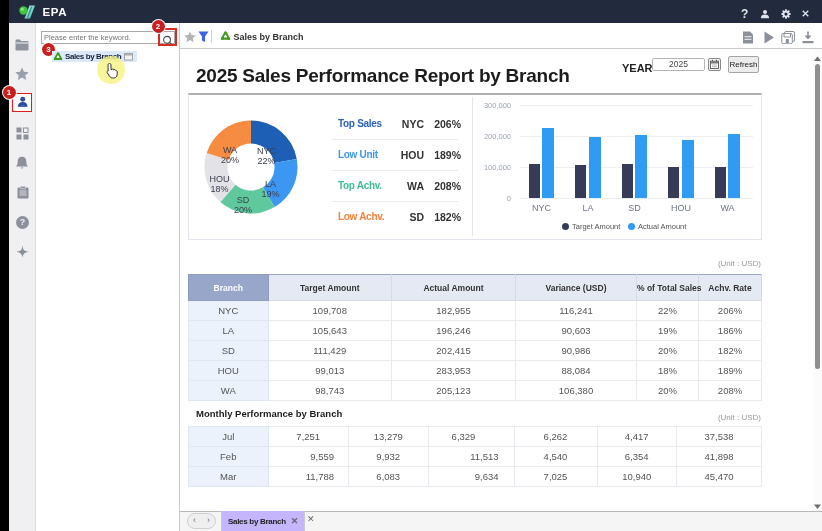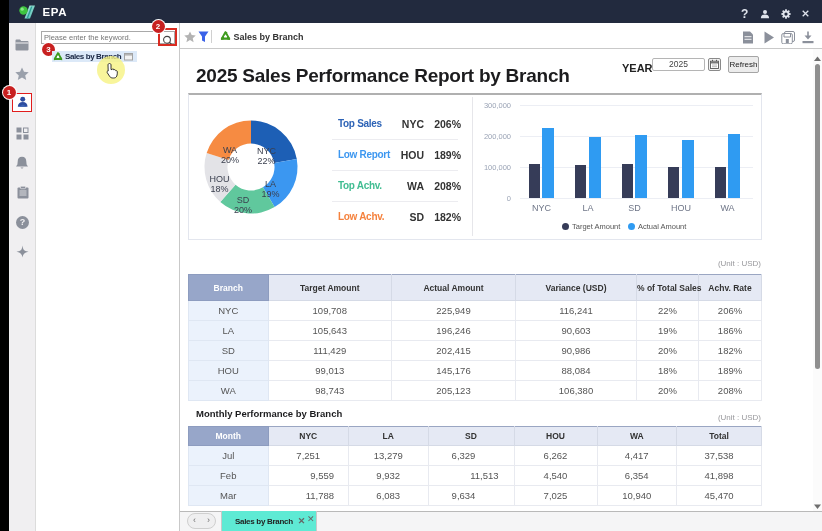--- a/index.html
+++ b/index.html
@@ -48,21 +48,21 @@
 .dtable th{background:#e5e9f4;color:#333;font-weight:bold;font-size:8.5px;white-space:nowrap;border:1px solid #d5dae6;border-top:1px solid #9aa6c2}
 .dtable td{background:#fff;border:1px solid #e8eaf0;text-align:center}
 .dtable .hcol{background:#97a6c9;color:#fff;border:1px solid #8d9cbf}
 .dtable .fcol{background:#ebf2fc;color:#555;border:1px solid #dfe7f3}
 .unit{position:absolute;font-size:8px;color:#98989c}
 #sec2{left:196px;top:407.5px;font-size:9.5px;font-weight:bold;color:#1c1c1e}
 
 #sthumb{left:814.5px;top:64px;width:5px;height:305px;background:#8f8f8f;border-radius:2.5px}
 
 #navpill{left:187px;top:512.5px;width:29px;height:16px;border:1px solid #cfcfcf;background:#efeff0;border-radius:8px;color:#707070;font-size:9px}
-#tab1{left:221px;top:511px;width:96px;height:20px;background:#5eead4;border-left:1px solid #c9c9c9;border-right:1px solid #c9c9c9;font-size:8px;letter-spacing:-0.3px;font-weight:bold;color:#222;line-height:20px;padding-left:13px;white-space:nowrap}
+#tab1{left:221px;top:511px;width:84px;height:20px;background:#c4b5fd;border-left:1px solid #c9c9c9;border-right:1px solid #c9c9c9;font-size:8px;letter-spacing:-0.3px;font-weight:bold;color:#222;line-height:20px;padding-left:6px;white-space:nowrap}
 .xmark{color:#666;font-size:9px}
 </style></head>
 <body>
 <div class="abs" id="blackstrip"></div>
 <div class="abs" id="topbar"></div>
 <svg class="abs" style="left:19px;top:5px" width="17" height="14" viewBox="0 0 17 14">
   <defs>
       <linearGradient id="lg1" x1="0" y1="0" x2="1" y2="1">
         <stop offset="0" stop-color="#bff0e2"></stop>
         <stop offset="1" stop-color="#45b8ae"></stop>
@@ -223,21 +223,21 @@
 </g>
 </svg>
 
 <div class="abs statrow" style="top:108px">
     <span class="statlbl" style="color:#2d63b6">Top Sales</span>
     <span class="statbr">NYC</span>
     <span class="statpc">206%</span>
   </div>
 <div class="abs statsep" style="top:139px"></div>
 <div class="abs statrow" style="top:139px">
-    <span class="statlbl" style="color:#3d97f0">Low Report</span>
+    <span class="statlbl" style="color:#3d97f0">Low Unit</span>
     <span class="statbr">HOU</span>
     <span class="statpc">189%</span>
   </div>
 <div class="abs statsep" style="top:170px"></div>
 <div class="abs statrow" style="top:170px">
     <span class="statlbl" style="color:#41bd92">Top Achv.</span>
     <span class="statbr">WA</span>
     <span class="statpc">208%</span>
   </div>
 <div class="abs statsep" style="top:201px"></div>
@@ -291,21 +291,21 @@
         <th class="hcol">Branch</th>
         <th>Target Amount</th>
         <th>Actual Amount</th>
         <th>Variance (USD)</th>
         <th>% of Total Sales</th>
         <th>Achv. Rate</th>
       </tr>
 <tr style="height:20px">
         <td class="fcol">NYC</td>
         <td>109,708</td>
-        <td>225,949</td>
+        <td>182,955</td>
         <td>116,241</td>
         <td>22%</td>
         <td>206%</td>
       </tr>
 <tr style="height:20px">
         <td class="fcol">LA</td>
         <td>105,643</td>
         <td>196,246</td>
         <td>90,603</td>
         <td>19%</td>
@@ -315,21 +315,21 @@
         <td class="fcol">SD</td>
         <td>111,429</td>
         <td>202,415</td>
         <td>90,986</td>
         <td>20%</td>
         <td>182%</td>
       </tr>
 <tr style="height:20px">
         <td class="fcol">HOU</td>
         <td>99,013</td>
-        <td>145,176</td>
+        <td>283,953</td>
         <td>88,084</td>
         <td>18%</td>
         <td>189%</td>
       </tr>
 <tr style="height:20px">
         <td class="fcol">WA</td>
         <td>98,743</td>
         <td>205,123</td>
         <td>106,380</td>
         <td>20%</td>
@@ -344,29 +344,20 @@
 <colgroup>
       <col style="width:79.5px">
       <col style="width:80.5px">
       <col style="width:79.5px">
       <col style="width:86px">
       <col style="width:83px">
       <col style="width:79.5px">
       <col style="width:85px">
     </colgroup>
 <tbody>
-      <tr style="height:19px">
-        <th class="hcol">Month</th>
-        <th>NYC</th>
-        <th>LA</th>
-        <th>SD</th>
-        <th>HOU</th>
-        <th>WA</th>
-        <th>Total</th>
-      </tr>
 <tr style="height:20px">
         <td class="fcol">Jul</td>
         <td>7,251</td>
         <td>13,279</td>
         <td style="text-align:center;padding-right:15px">6,329</td>
         <td>6,262</td>
         <td>4,417</td>
         <td>37,538</td>
       </tr>
 <tr style="height:20px">
@@ -375,21 +366,21 @@
         <td>9,932</td>
         <td style="text-align:right;padding-right:15px">11,513</td>
         <td>4,540</td>
         <td>6,354</td>
         <td>41,898</td>
       </tr>
 <tr style="height:20px">
         <td class="fcol">Mar</td>
         <td style="text-align:right;padding-right:14px">11,788</td>
         <td>6,083</td>
-        <td style="padding-right:15px">9,634</td>
+        <td style="text-align:right;padding-right:15px">9,634</td>
         <td>7,025</td>
         <td>10,940</td>
         <td>45,470</td>
       </tr>
 </tbody>
   </table>
 
 <div class="abs" id="scrollbar"></div>
 <div class="abs" id="sthumb"></div>
 <svg class="abs" style="left:813px;top:55px" width="9" height="8" viewBox="0 0 9 8">

